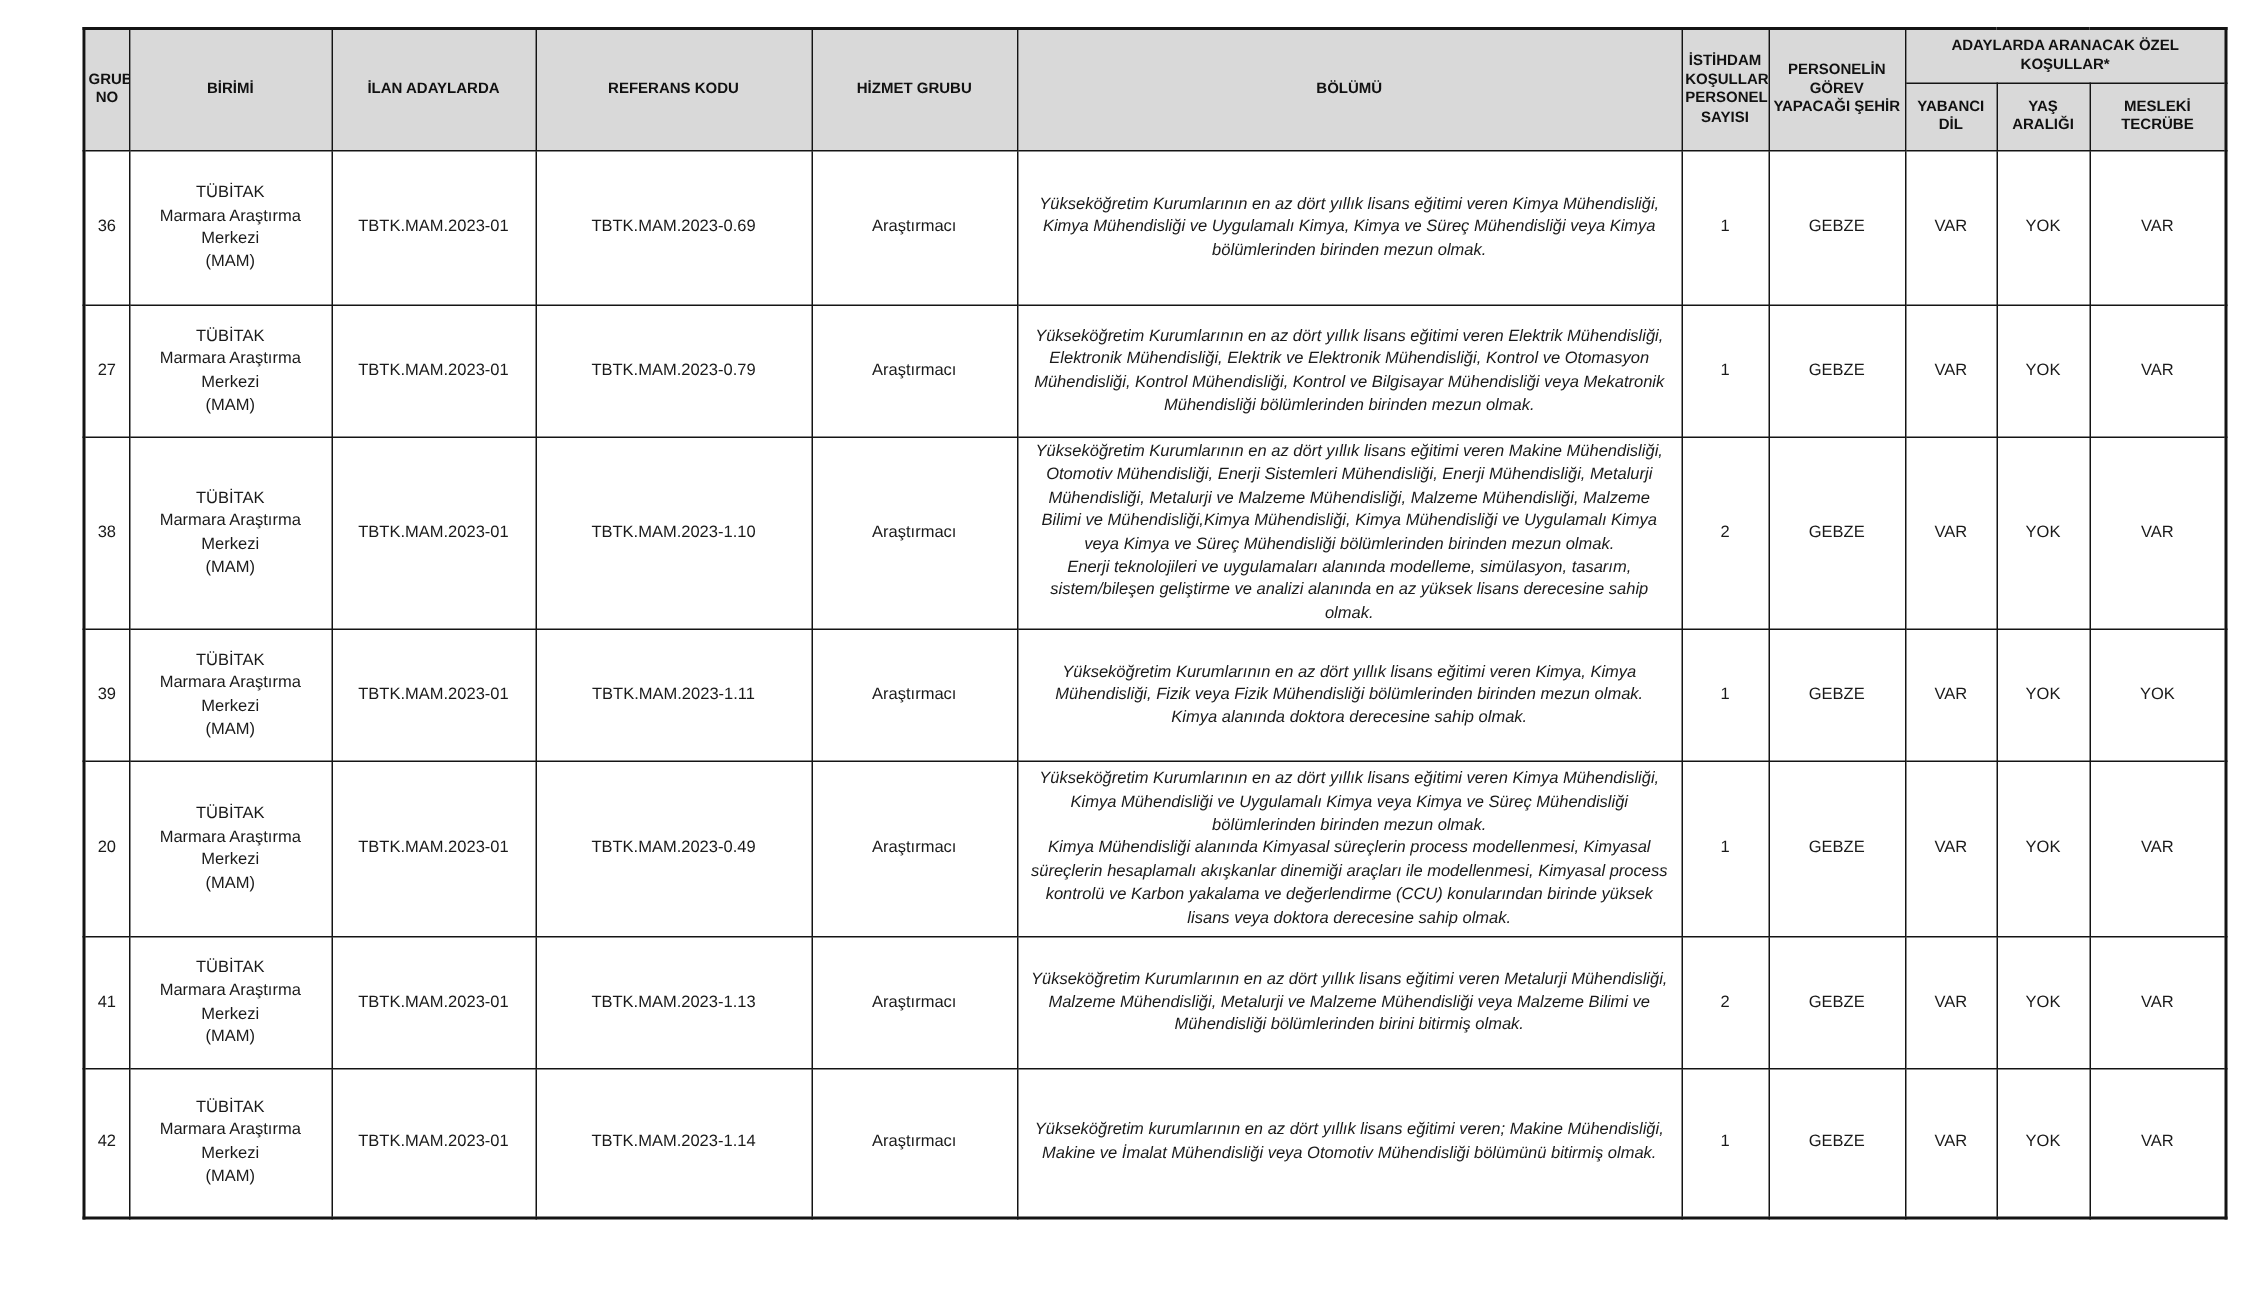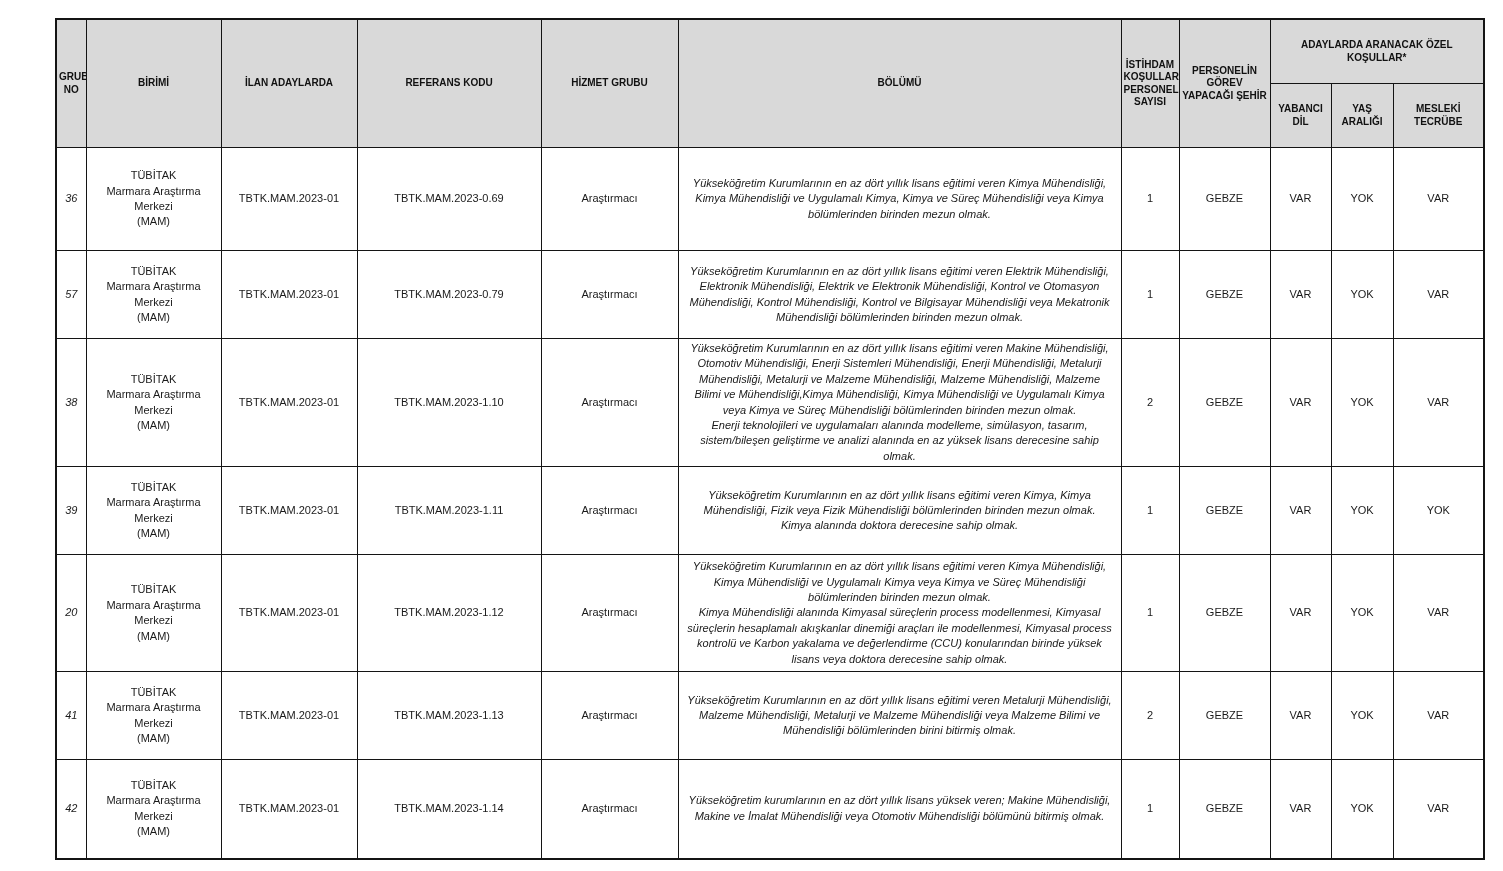--- a/index.html
+++ b/index.html
@@ -29,38 +29,38 @@
     border: 1px solid #141414;
     vertical-align: middle;
     text-align: center;
     overflow: hidden;
   }
   table.jobs th {
     background: #d9d9d9;
     font-size: 10px;
     font-weight: bold;
     color: #111111;
-    padding: 19px 2px;
+    padding: 5px 2px;
     line-height: 1.25;
     text-align: center;
   }
   table.jobs td {
     background: #ffffff;
     font-size: 11px;
     font-weight: normal;
     padding: 2px 6px;
     line-height: 1.4;
     white-space: pre-line;
   }
   td.cell-bolumu {
     padding: 2px 10px;
     font-size: 11px;
     font-style: italic;
   }
-  td.cell-no { padding: 2px 1px; font-style: italic; }
+  td.cell-no { padding: 2px 1px; }
 </style>
 </head>
 <body>
 
 <div class="page">
   <table class="jobs">
     <colgroup>
       <col style="width:30px">
         <col style="width:135px">
         <col style="width:136px">
@@ -101,21 +101,21 @@
         <td>TBTK.MAM.2023-0.69</td>
         <td>Araştırmacı</td>
         <td class="cell-bolumu">Yükseköğretim Kurumlarının en az dört yıllık lisans eğitimi veren Kimya Mühendisliği, Kimya Mühendisliği ve Uygulamalı Kimya, Kimya ve Süreç Mühendisliği veya Kimya  bölümlerinden birinden mezun olmak.</td>
         <td>1</td>
         <td>GEBZE</td>
         <td>VAR</td>
         <td>YOK</td>
         <td>VAR</td>
       </tr>
       <tr style="height:88px">
-        <td class="cell-no">57</td>
+        <td class="cell-no">27</td>
         <td>TÜBİTAK
 Marmara  Araştırma Merkezi
 (MAM)</td>
         <td>TBTK.MAM.2023-01</td>
         <td>TBTK.MAM.2023-0.79</td>
         <td>Araştırmacı</td>
         <td class="cell-bolumu">Yükseköğretim Kurumlarının en az dört yıllık lisans eğitimi veren Elektrik Mühendisliği, Elektronik Mühendisliği, Elektrik ve Elektronik Mühendisliği, Kontrol ve Otomasyon Mühendisliği, Kontrol Mühendisliği, Kontrol ve Bilgisayar Mühendisliği veya Mekatronik Mühendisliği bölümlerinden birinden mezun olmak.</td>
         <td>1</td>
         <td>GEBZE</td>
         <td>VAR</td>
@@ -153,21 +153,21 @@
         <td>VAR</td>
         <td>YOK</td>
         <td>YOK</td>
       </tr>
       <tr style="height:117px">
         <td class="cell-no">20</td>
         <td>TÜBİTAK
 Marmara  Araştırma Merkezi
 (MAM)</td>
         <td>TBTK.MAM.2023-01</td>
-        <td>TBTK.MAM.2023-1.12</td>
+        <td>TBTK.MAM.2023-0.49</td>
         <td>Araştırmacı</td>
         <td class="cell-bolumu">Yükseköğretim Kurumlarının en az dört yıllık lisans eğitimi veren Kimya Mühendisliği, Kimya Mühendisliği ve Uygulamalı Kimya veya Kimya ve  Süreç Mühendisliği bölümlerinden birinden mezun olmak.
 Kimya Mühendisliği alanında Kimyasal süreçlerin process modellenmesi, Kimyasal süreçlerin hesaplamalı akışkanlar dinemiği araçları ile modellenmesi, Kimyasal process kontrolü ve Karbon yakalama ve değerlendirme (CCU) konularından birinde yüksek lisans veya doktora derecesine sahip olmak.</td>
         <td>1</td>
         <td>GEBZE</td>
         <td>VAR</td>
         <td>YOK</td>
         <td>VAR</td>
       </tr>
       <tr style="height:88px">
@@ -186,21 +186,21 @@
         <td>VAR</td>
       </tr>
       <tr style="height:99px">
         <td class="cell-no">42</td>
         <td>TÜBİTAK
 Marmara  Araştırma Merkezi
 (MAM)</td>
         <td>TBTK.MAM.2023-01</td>
         <td>TBTK.MAM.2023-1.14</td>
         <td>Araştırmacı</td>
-        <td class="cell-bolumu">Yükseköğretim kurumlarının en az dört yıllık lisans yüksek veren; Makine Mühendisliği, Makine ve İmalat Mühendisliği veya Otomotiv Mühendisliği bölümünü bitirmiş olmak.</td>
+        <td class="cell-bolumu">Yükseköğretim kurumlarının en az dört yıllık lisans eğitimi veren; Makine Mühendisliği, Makine ve İmalat Mühendisliği veya Otomotiv Mühendisliği bölümünü bitirmiş olmak.</td>
         <td>1</td>
         <td>GEBZE</td>
         <td>VAR</td>
         <td>YOK</td>
         <td>VAR</td>
       </tr>
     </tbody>
   </table>
 </div>
 

